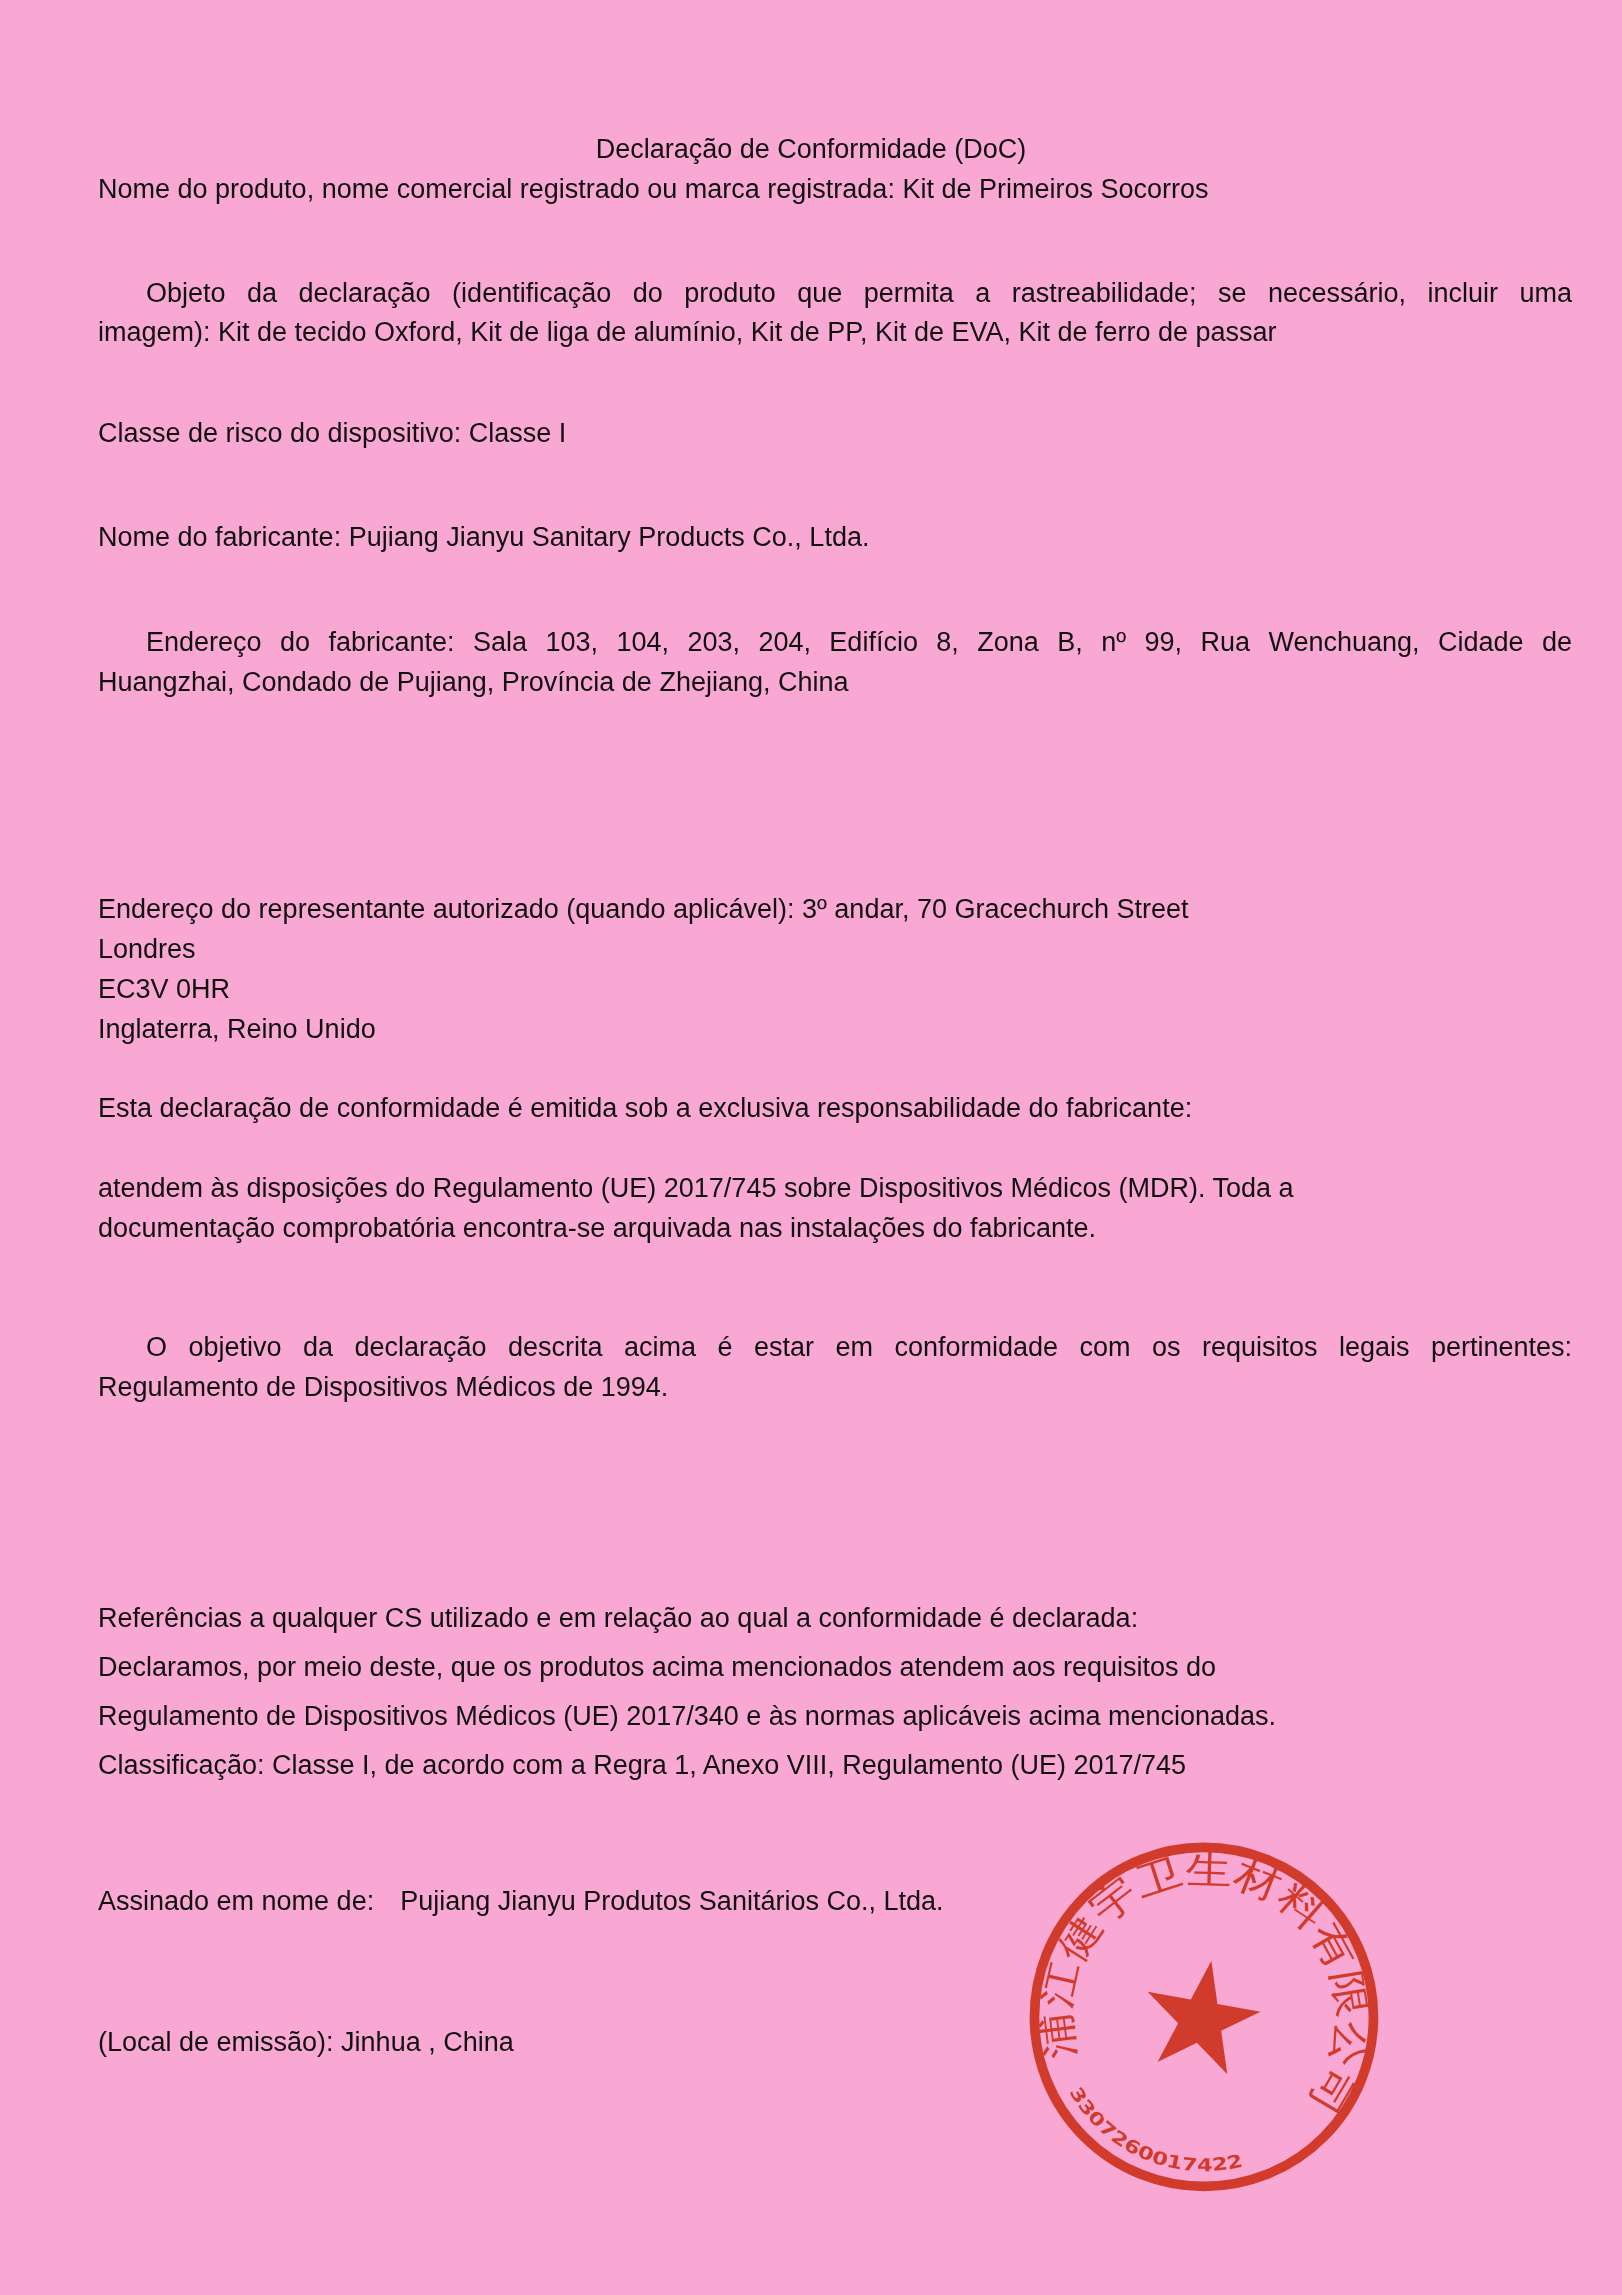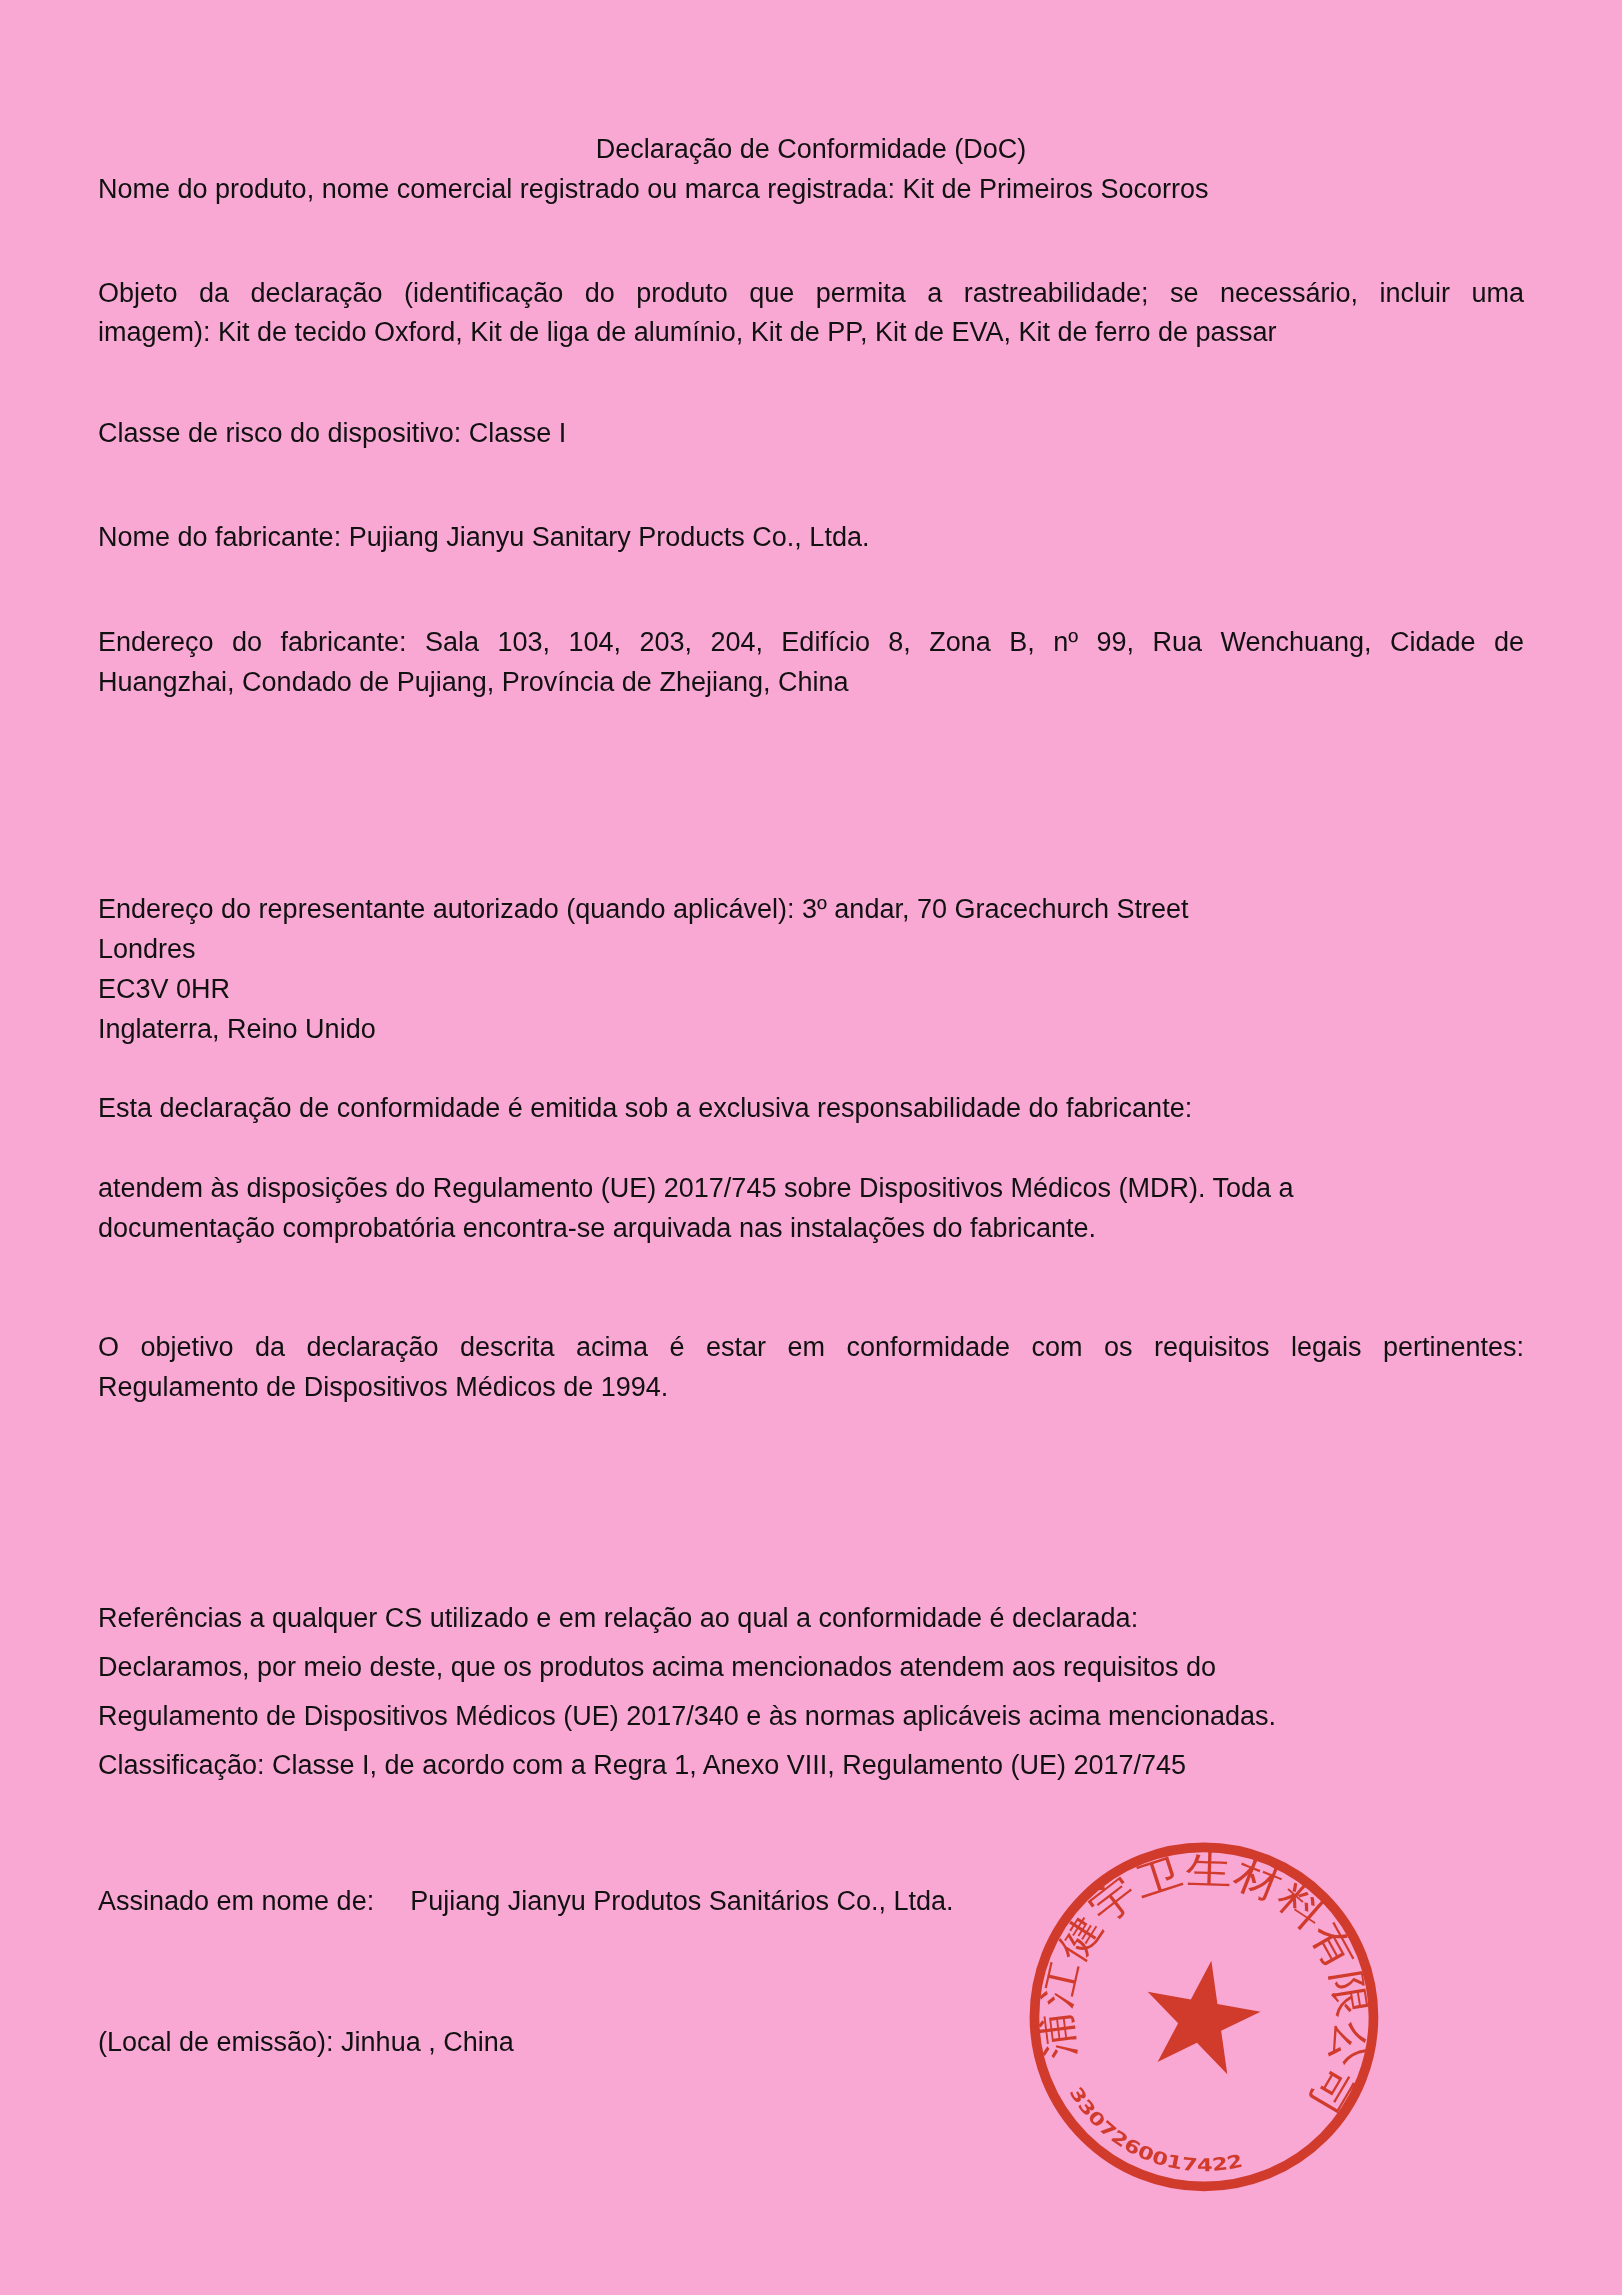--- a/index.html
+++ b/index.html
@@ -17,23 +17,24 @@
     position: absolute;
     left: 98px;
     width: 1426px;
     line-height: 1.18;
     white-space: nowrap;
   }
   .j {
     white-space: normal;
     text-align: justify;
     text-align-last: justify;
+    margin-left: 48px;
   }
   .title { text-align: center; white-space: normal; text-align-last: center; }
-  .signed-value { margin-left: 36px; }
+  .signed-value { margin-left: 26px; }
   .stamp-svg {
     position: absolute;
     left: 1012px;
     top: 1825px;
     width: 388px;
     height: 388px;
   }
 </style>
 </head>
 <body>

